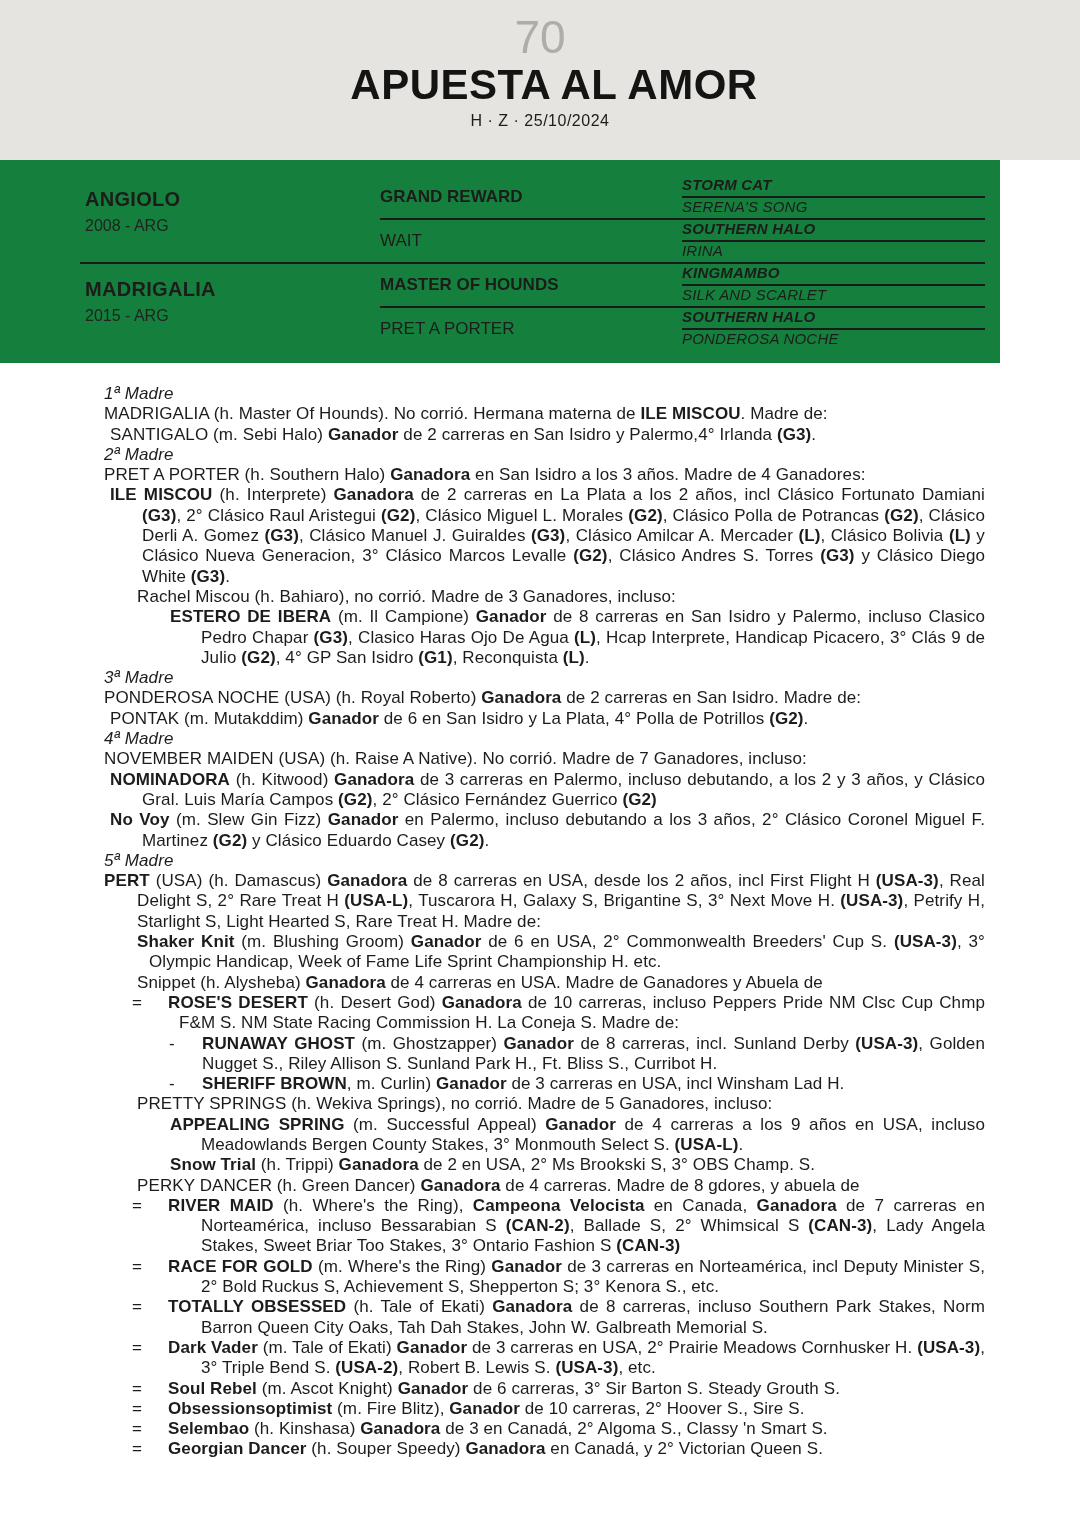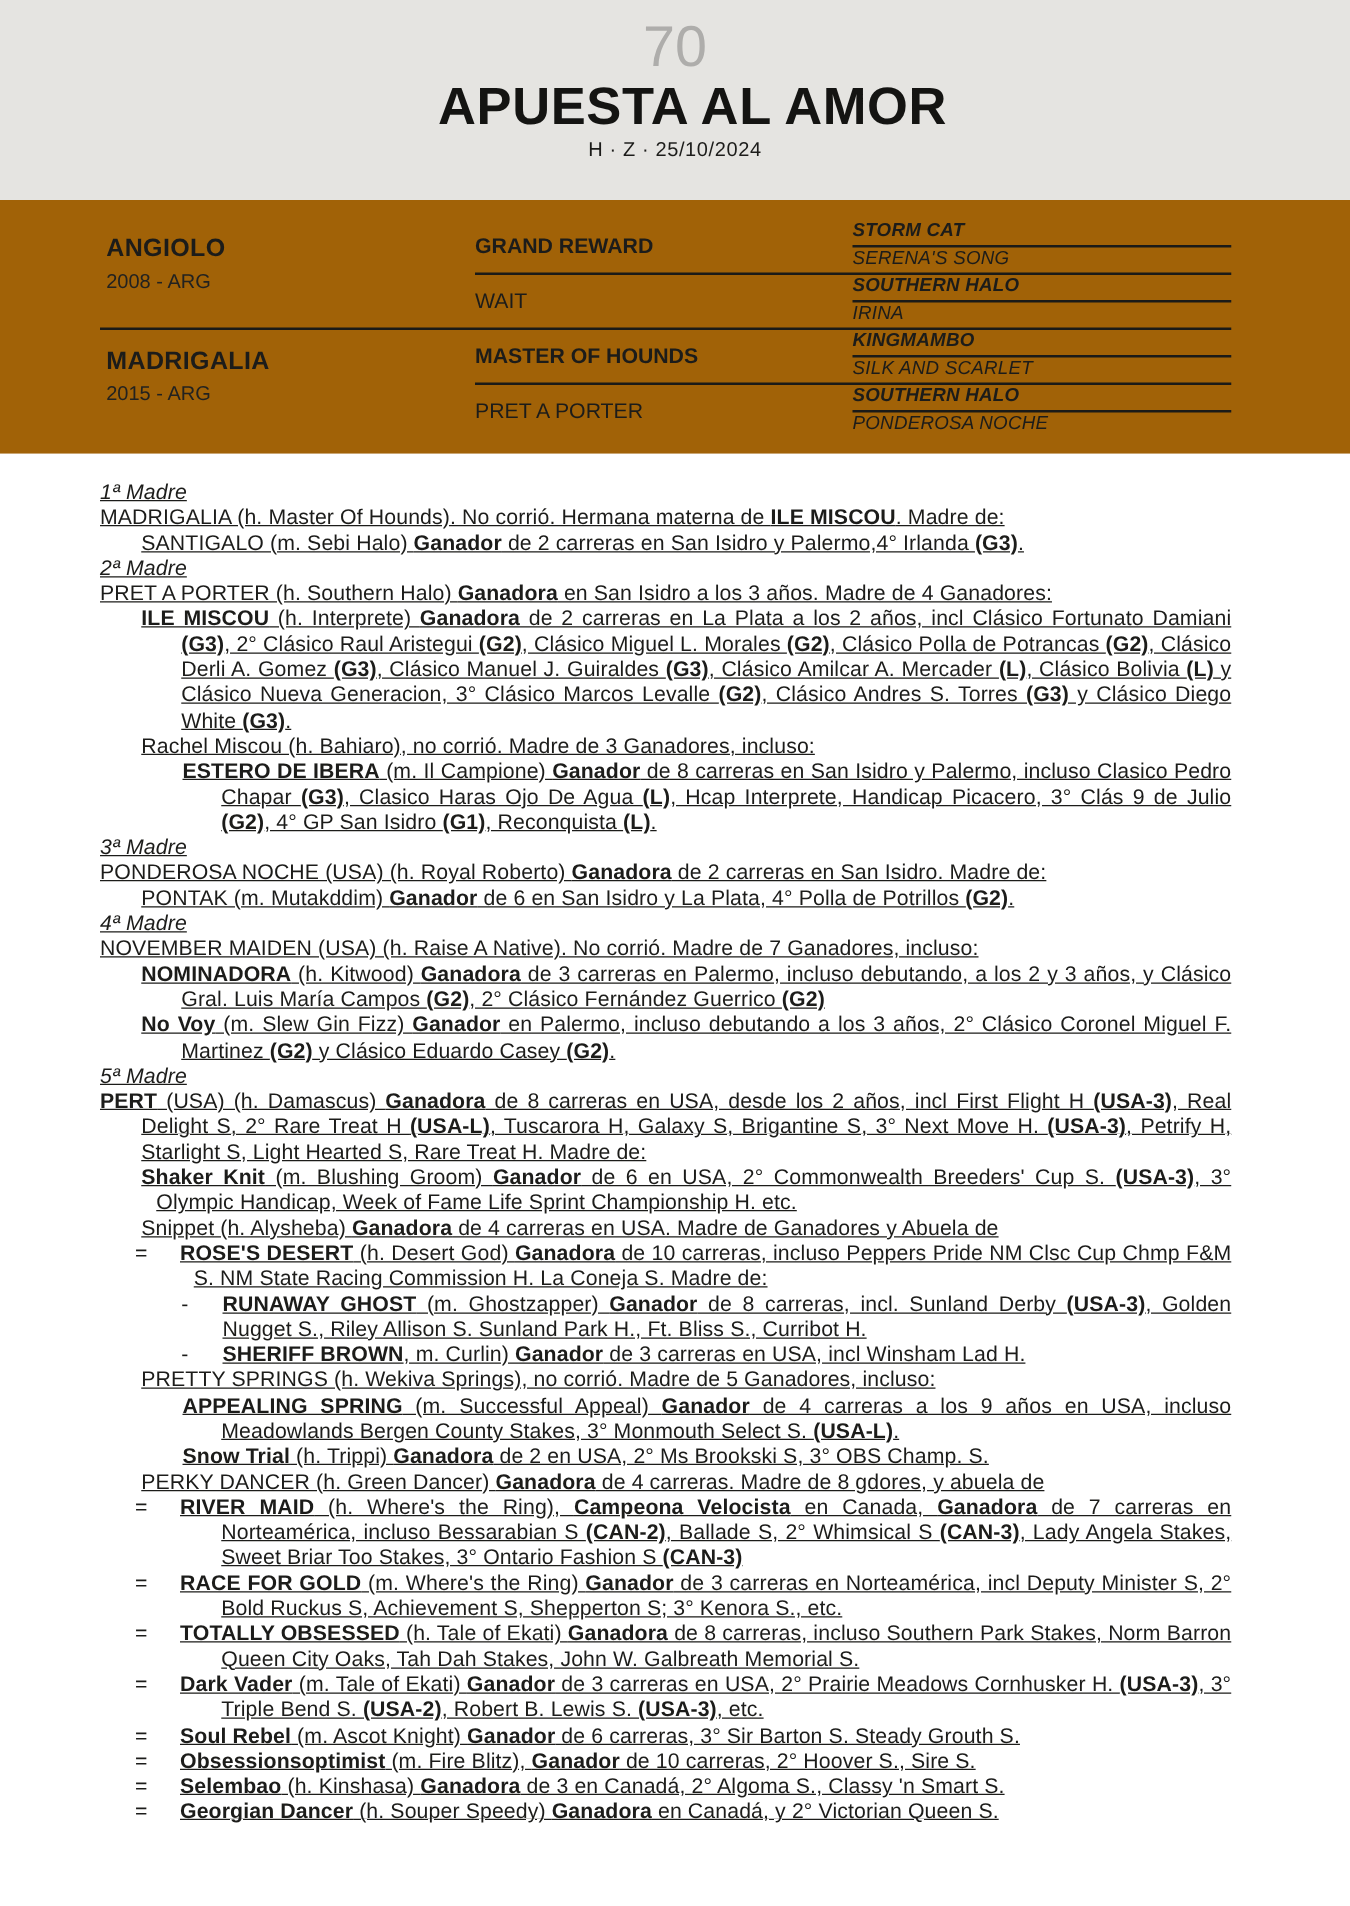--- a/index.html
+++ b/index.html
@@ -6,47 +6,47 @@
   .page{position:relative;width:1080px;height:1525px;background:#ffffff;overflow:hidden;
         font-family:"Liberation Sans","DejaVu Sans",sans-serif;color:#1c1c1a;}
 
   
   .hdr{position:absolute;top:0;left:0;width:1080px;height:160px;background:#e5e4e1;text-align:center;}
   .pagenum{padding-top:12px;font-size:46px;line-height:50px;font-weight:200;color:#aeadab;}
   .title{margin-top:0;font-size:42px;line-height:46px;font-weight:700;letter-spacing:.5px;color:#141412;}
   .subtitle{margin-top:4px;font-size:16px;line-height:18px;font-weight:500;letter-spacing:.5px;color:#1c1c1a;}
 
   
-  .ped{position:absolute;top:160px;left:0;width:1080px;height:203px;background:#a16207;}
+  .ped{position:absolute;top:160px;left:0;width:1000px;height:203px;background:#15803d;}
   .parent{position:absolute;left:85px;}
   .parent .pname{font-size:20px;font-weight:700;letter-spacing:.3px;}
   .parent .pinfo{font-size:16px;margin-top:6px;color:#222220;}
   .sire{top:28px;} .dam{top:118px;}
   .g2col{position:absolute;left:380px;top:15px;}
   .g2{height:44px;line-height:44px;font-size:17px;}
   .g3col{position:absolute;left:682px;top:14px;}
   .g3{height:22px;line-height:21px;font-size:15px;letter-spacing:.2px;font-style:italic;}
   .bold{font-weight:700;}
   .rl{position:absolute;height:2px;background:#1a1a18;}
   .r1{top:36px;left:682px;width:303px;}
   .r2{top:58px;left:380px;width:605px;}
   .r3{top:80px;left:682px;width:303px;}
   .r4{top:102px;left:80px;width:905px;}
   .r5{top:124px;left:682px;width:303px;}
   .r6{top:146px;left:380px;width:605px;}
   .r7{top:168px;left:682px;width:303px;}
 
   
   .notes{position:absolute;top:363px;left:0;right:0;bottom:0;background:#ffffff;
-         padding:21px 95px 0 80px;font-size:17px;line-height:20.3px;letter-spacing:.1px;text-decoration:underline;}
+         padding:21px 95px 0 104px;font-size:17px;line-height:20.3px;letter-spacing:.1px;}
   .p{margin:0;text-align:justify;}
   .p.h{font-style:italic;text-align:left;}
   .p.l1{margin-left:33px;}
   .p.l0h{margin-left:33px;text-indent:-33px;}
-  .p.l1h{margin-left:65px;text-indent:-32px;}
+  .p.l1h{margin-left:38px;text-indent:-32px;}
   .p.l1hs{margin-left:45px;text-indent:-12px;}
   .p.l2h{margin-left:97px;text-indent:-31px;}
   .p.eq{margin-left:97px;text-indent:-69px;}
   .p.eqs{margin-left:75px;text-indent:-47px;}
   .p.dash{margin-left:98px;text-indent:-33px;}
   .mk{display:inline-block;width:36px;text-indent:0;}
   .dash .mk{width:33px;}
   .b{font-weight:700;}
 </style>
 </head>

